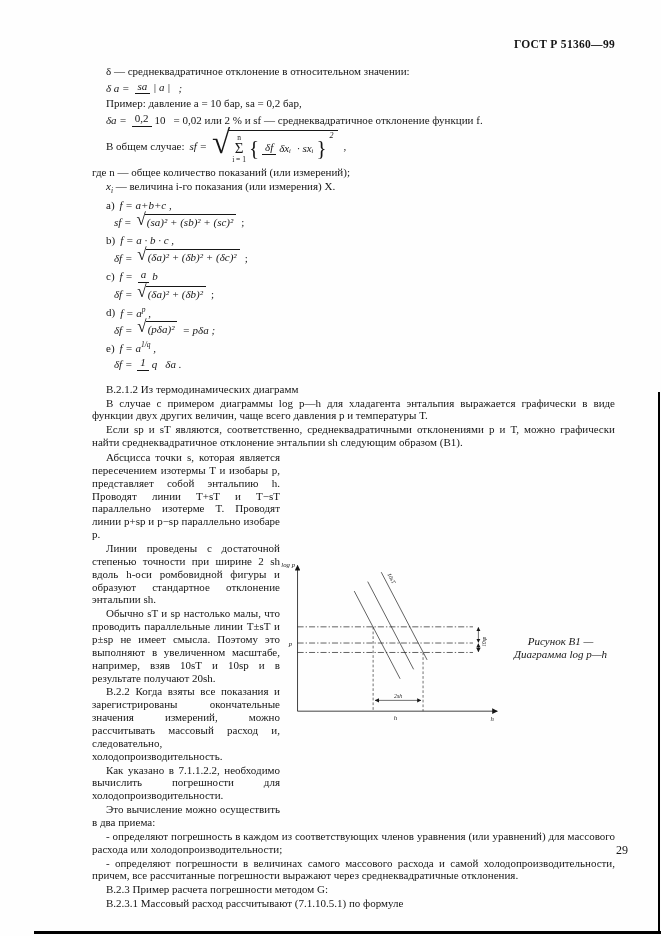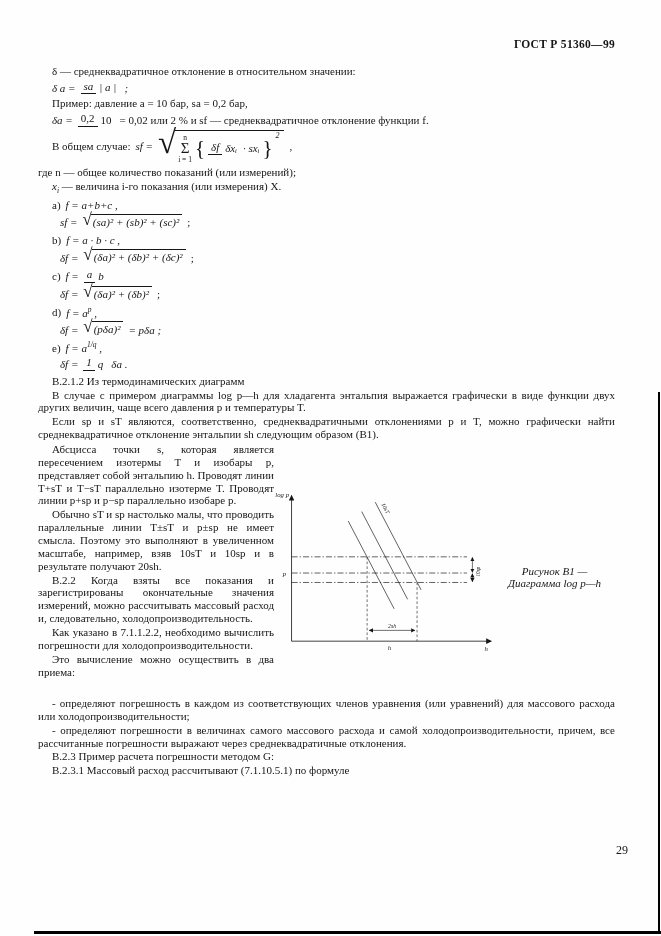--- a/index.html
+++ b/index.html
@@ -4,21 +4,21 @@
 <style>
   * { box-sizing: border-box; }
   html, body { margin: 0; padding: 0; }
   body {
     width: 661px; height: 936px;
     background: #fefefe;
     font-family: "Liberation Serif", serif;
     font-size: 11px; color: #161616;
     position: relative; overflow: hidden;
   }
-  .page { padding: 38px 46px 0 38px; }
+  .page { padding: 38px 46px 0 92px; }
   .doc-header { text-align: right; font-weight: bold; font-size: 11.5px; margin-bottom: 15px; letter-spacing: .3px; }
   p { margin: 0 0 1px; text-indent: 14px; line-height: 1.17; text-align: justify; }
   p.noindent { text-indent: 0; }
   .m { font-style: italic; }
   sub { font-size: .68em; }
   sup { font-size: .68em; }
 
   .fline { display: flex; align-items: center; margin: 3px 0 3px 14px; gap: 5px; line-height: 1.1; }
   .fline.res { margin-left: 22px; }
   .frac { display: inline-flex; flex-direction: row; align-items: center; text-align: left; line-height: 1.05; }
@@ -28,21 +28,21 @@
   .sqrt { display: inline-flex; align-items: stretch; }
   .rsign { font-size: 17px; line-height: 1; margin-right: -1px; align-self: flex-start; transform: translateY(-3px); font-style: normal; }
   .rbody { border-top: 1px solid #161616; padding: 1px 3px 0 2px; }
   .sqrt.big .rsign { font-size: 33px; transform: translateY(-4px); }
   .sqrt.big .rbody { display: inline-flex; align-items: center; gap: 3px; padding: 3px 5px 0 3px; }
   .bigop { display: inline-flex; flex-direction: column; align-items: center; line-height: 1; font-size: 7.5px; font-style: normal; }
   .bigop .sg { font-size: 15px; line-height: .95; }
   .brace { font-size: 21px; line-height: 1; font-style: normal; }
   .rbody sup { font-size: 8px; align-self: flex-start; margin-top: -2px; font-style: italic; }
 
-  .sect { margin-top: 4px; }
+  .sect { margin-top: 12px; }
   .cols { display: flex; margin-top: 2px; }
   .col-left { width: 236px; }
   .col-right { width: 335px; display: flex; flex-direction: row; align-items: center; padding-top: 2px; }
   .caption { text-indent: 0; text-align: center; margin-top: 14px; font-size: 11px; font-style: italic; }
 
   .pageno { position: absolute; right: 33px; top: 843px; font-size: 12px; }
   .scan-bottom { position: absolute; left: 34px; right: 0; bottom: 2px; height: 3px; background: #000; }
   .scan-right { position: absolute; right: 1px; top: 392px; bottom: 2px; width: 2px; background: #000; }
 
   svg text { font-family: "Liberation Serif", serif; font-style: italic; fill: #161616; }
@@ -172,20 +172,21 @@
     <span class="m">δa .</span>
   </div>
 
   <p class="sect">В.2.1.2  Из термодинамических диаграмм</p>
   <p>В случае с примером диаграммы log p—h для хладагента энтальпия выражается графически в виде функции двух других величин, чаще всего давления p и температуры T.</p>
   <p>Если sp и sT являются, соответственно, среднеквадратичными отклонениями p и T, можно графически найти среднеквадратичное отклонение энтальпии sh следующим образом (В1).</p>
 
   <div class="cols">
     <div class="col-left">
       <p>Абсцисса точки s, которая является пересечением изотермы T и изобары p, представляет собой энтальпию h. Проводят линии T+sT и T−sT параллельно изотерме T. Проводят линии p+sp и p−sp параллельно изобаре p.</p>
+      <p>Линии проведены с достаточной степенью точности при ширине 2 sh вдоль h-оси ромбовидной фигуры и образуют стандартное отклонение энтальпии sh.</p>
       <p>Обычно sT и sp настолько малы, что проводить параллельные линии T±sT и p±sp не имеет смысла. Поэтому это выполняют в увеличенном масштабе, например, взяв 10sT и 10sp и в результате получают 20sh.</p>
       <p>В.2.2  Когда взяты все показания и зарегистрированы окончательные значения измерений, можно рассчитывать массовый расход и, следовательно, холодопроизводительность.</p>
       <p>Как указано в 7.1.1.2.2, необходимо вычислить погрешности для холодопроизводительности.</p>
       <p>Это вычисление можно осуществить в два приема:</p>
     </div>
     <div class="col-right">
       <svg width="335" height="252" viewBox="0 0 335 252">
         <defs>
           <marker id="arr" viewBox="0 0 10 10" refX="9" refY="5" markerWidth="7" markerHeight="7" orient="auto-start-reverse">
             <path d="M0,0 L10,5 L0,10 z" fill="#161616"></path>

